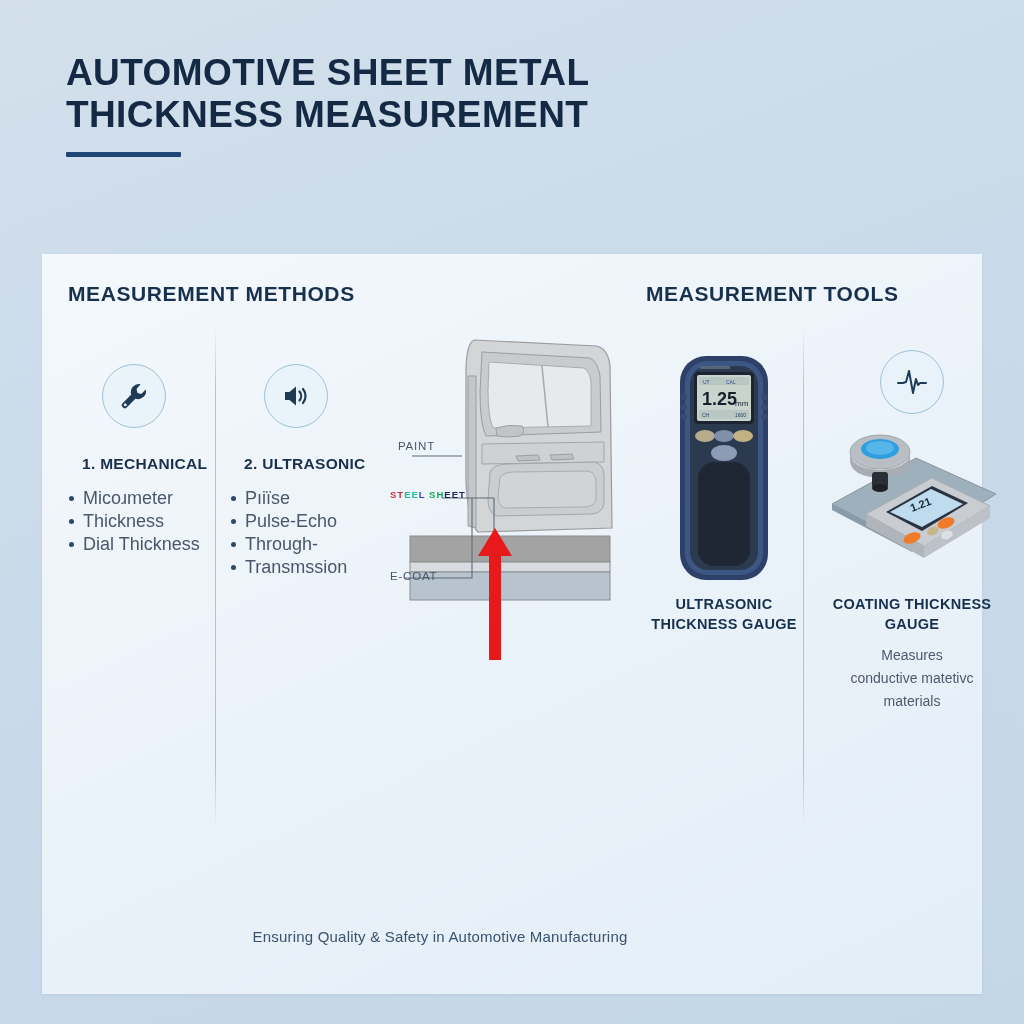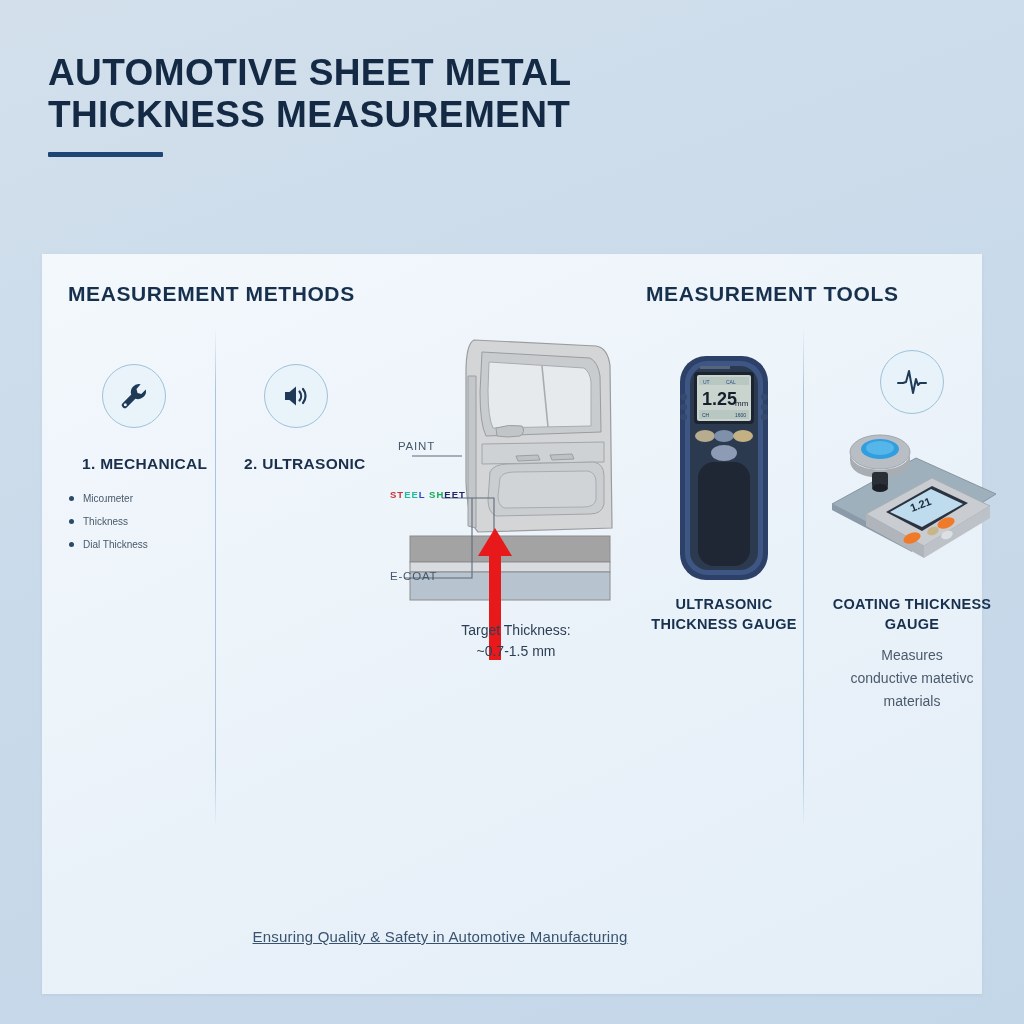--- a/index.html
+++ b/index.html
@@ -5,21 +5,21 @@
   html,body{margin:0;padding:0;}
   body{
     width:1024px;height:1024px;overflow:hidden;
     font-family:"Liberation Sans", sans-serif;
     background:linear-gradient(160deg,#d3e0ec 0%,#c9daea 45%,#c4d7e8 100%);
     color:#16293f;
   }
   .page{position:relative;width:1024px;height:1024px;}
 
   
-  .title-wrap{position:absolute;left:48px;top:52px;width:700px;}
+  .title-wrap{position:absolute;left:66px;top:52px;width:700px;}
   .title{
     font-size:37px;line-height:42px;font-weight:bold;letter-spacing:.4px;
     color:#142a44;margin:0;text-transform:uppercase;
   }
   .title-rule{
     margin-top:16px;width:115px;height:5px;background:#1d4675;border-radius:1px;
   }
 
   
   .card{
@@ -46,21 +46,21 @@
     border:1.6px solid #9fc2da;background:rgba(228,240,249,.55);
     display:flex;align-items:center;justify-content:center;
     margin-left:36px;
   }
   .method h3{
     margin:27px 0 0 16px;font-size:15.5px;font-weight:bold;letter-spacing:.3px;
     color:#1a2f4b;text-transform:uppercase;white-space:nowrap;
   }
   .method ul{margin:14px 0 0 0;padding:0;list-style:none;}
   .method li{
-    position:relative;padding-left:17px;font-size:10px;line-height:23px;color:#48586a;
+    position:relative;padding-left:17px;font-size:18px;line-height:23px;color:#48586a;
   }
   .method li::before{
     content:"";position:absolute;left:3px;top:9px;width:5px;height:5px;
     border-radius:50%;background:#2b4968;
   }
 
   
   .car-zone{position:absolute;left:348px;top:78px;width:250px;height:340px;}
   .tt{
     position:absolute;left:352px;top:366px;width:244px;text-align:center;
@@ -82,21 +82,21 @@
   .tool .desc div{white-space:nowrap;}
   .t2 .desc div{white-space:normal;}
 
   
   .t2 .art{height:236px;}
   .t2 .icon-circle{margin:0 auto;}
 
   
   .footer{
     position:absolute;left:0;top:928px;width:880px;text-align:center;
-    font-size:15px;color:#39536f;letter-spacing:.2px;text-decoration:underline;
+    font-size:15px;color:#39536f;letter-spacing:.2px;
   }
 
   
   .garble{position:absolute;font-size:9.5px;font-weight:bold;letter-spacing:1px;}
   .garble span:nth-child(1){color:#c33;}
   .garble span:nth-child(2){color:#2b9;}
   .garble span:nth-child(3){color:#34c;}
   .garble span:nth-child(4){color:#666;}
   .garble span:nth-child(5){color:#1a5;}
   .garble span:nth-child(6){color:#226;}
@@ -137,20 +137,26 @@
 
     <div class="method m2">
       <div class="icon-circle">
         <svg width="32" height="32" viewBox="0 0 32 32" aria-hidden="true">
           <path d="M5 12h4.5L16 6.5v19L9.5 20H5z" fill="#1e3a57"></path>
           <path d="M19.5 11.5a7 7 0 0 1 0 9" stroke="#1e3a57" stroke-width="2.2" fill="none" stroke-linecap="round"></path>
           <path d="M23 9a11 11 0 0 1 0 14" stroke="#1e3a57" stroke-width="2.2" fill="none" stroke-linecap="round"></path>
         </svg>
       </div>
       <h3>2. ULTRASONIC</h3>
+      <ul>
+        <li>Pıiïse</li>
+        <li>Pulse-Echo</li>
+        <li>Through-</li>
+        <li>Transmssion</li>
+      </ul>
     </div>
 
     <div class="car-zone">
       <svg width="250" height="340" viewBox="0 0 250 340" aria-hidden="true">
 
         <g fill="#d3d5d7" stroke="#9a9c9f" stroke-width="1.2">
           <path d="M84 8 L206 14 Q218 16 220 34 L222 196 L88 200 Q78 190 76 150 L76 40 Q76 12 84 8 Z"></path>
         </g>
         <g fill="#c9cccf" stroke="#9a9c9f" stroke-width="1">
           <path d="M92 20 L200 26 Q208 30 210 44 L211 100 L96 104 Q90 92 90 60 Z"></path>
@@ -186,24 +192,20 @@
 
       <div style="position:absolute;left:8px;top:108px;font-size:11.5px;letter-spacing:.8px;color:#47586a;">PAINT</div>
 
       <div class="garble" style="left:0px;top:157px;">
         <span>ST</span><span>EE</span><span>L</span><span> </span><span>SH</span><span>EET</span>
       </div>
 
       <div style="position:absolute;left:0px;top:238px;font-size:11.5px;letter-spacing:.8px;color:#47586a;">E-COAT</div>
     </div>
 
-    <div class="tt">
-      <div>Target Thickness:</div>
-      <div>~0.7-1.5 mm</div>
-    </div>
 
     <div class="tool t1">
       <div class="art">
         <svg width="180" height="236" viewBox="0 0 180 236" aria-hidden="true">
 
           <rect x="46" y="6" width="88" height="224" rx="26" fill="#2c4068"></rect>
           <rect x="51" y="11" width="78" height="214" rx="22" fill="#3e5684"></rect>
           <rect x="56" y="16" width="68" height="204" rx="18" fill="#2b3a4f"></rect>
 
           <rect x="64" y="112" width="52" height="104" rx="16" fill="#1e2733"></rect>

